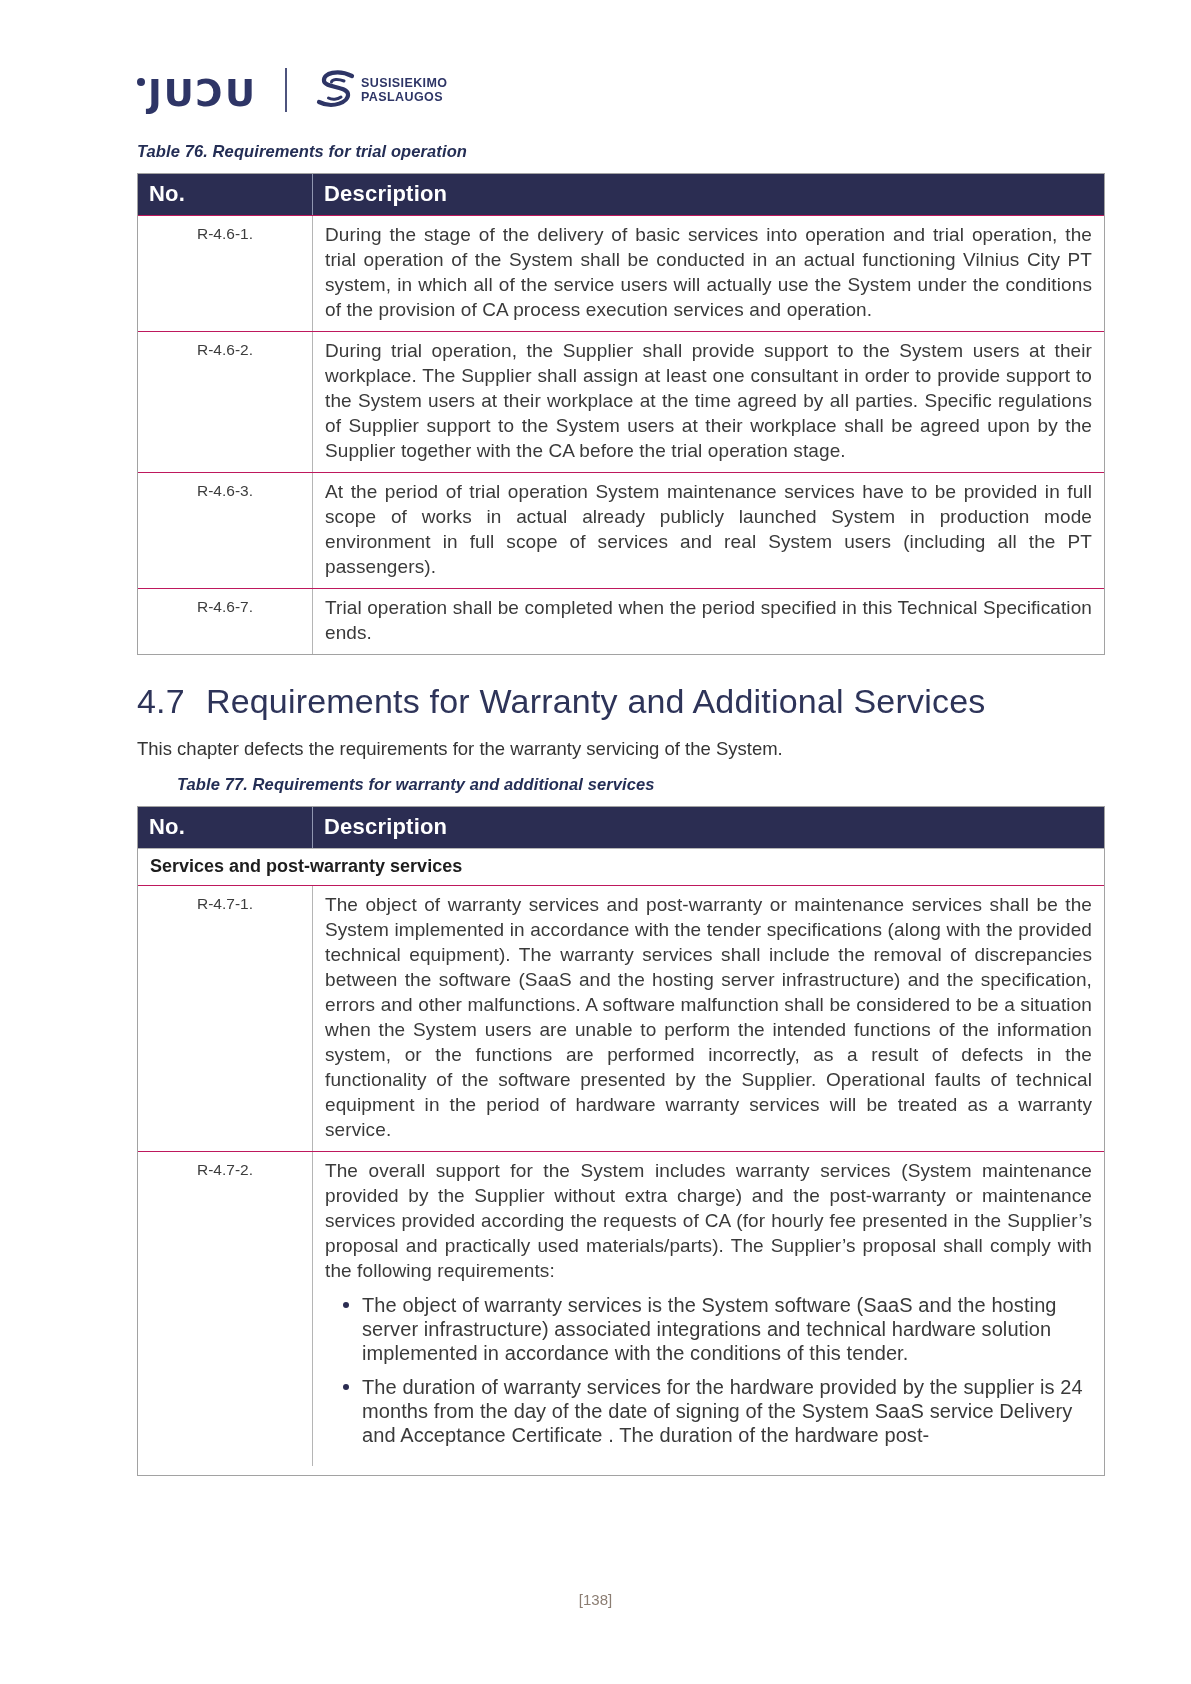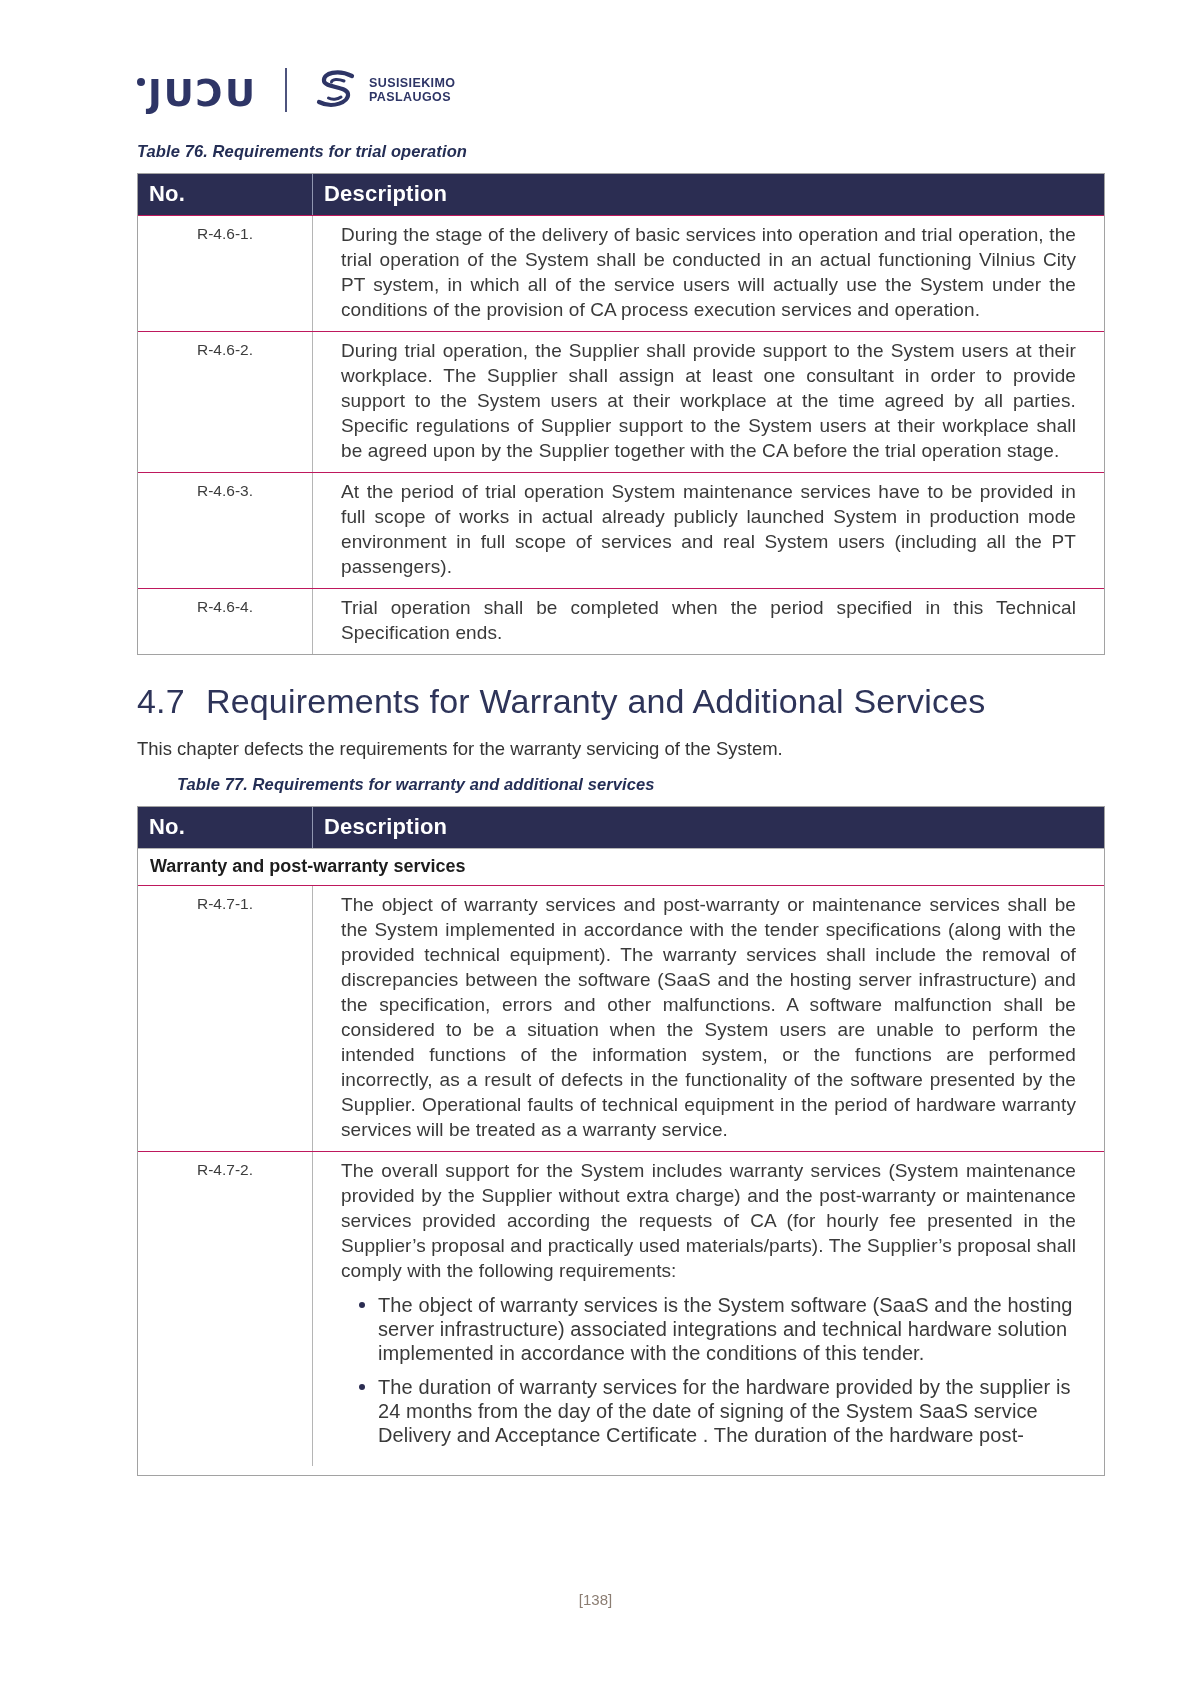--- a/index.html
+++ b/index.html
@@ -17,21 +17,21 @@
   
   .logo-row { display:flex; align-items:flex-end; height:50px; }
   .brand { display:flex; align-items:flex-start; }
   .brand-dot { width:8px; height:8px; border-radius:50%; background:#2e3566; margin:3px 3px 0 0; }
   .brand-text {
     font-family:"DejaVu Sans", sans-serif;
     font-size:37px; font-weight:800; letter-spacing:2px;
     color:#2e3566; line-height:1;
   }
   .logo-sep { width:2px; height:44px; background:#2e3566; opacity:.85; margin:0 24px 0 28px; }
-  .logo-right { display:flex; align-items:center; gap:8px; }
+  .logo-right { display:flex; align-items:center; }
   .logo-sub { display:flex; flex-direction:column; }
   .logo-sub span {
     font-size:12.5px; font-weight:bold; color:#2e3566;
     letter-spacing:.4px; line-height:1.15;
   }
 
   
   .caption {
     font-size:16.5px; font-weight:bold; font-style:italic;
     color:#242e55; letter-spacing:.1px;
@@ -51,21 +51,21 @@
   .th { font-size:22px; font-weight:bold; padding:7px 11px 8px; letter-spacing:.2px; }
   .th-no { width:174px; }
   .th-desc { flex:1; border-left:1px solid #9096b0; }
   .trow { display:flex; border-top:1px solid #be185d; }
   .cell-no {
     width:174px; text-align:center; padding:9px 6px 6px;
     font-size:15.5px; color:#3d3d3d;
   }
   .cell-desc {
     flex:1; border-left:1px solid #b5b5b5;
-    padding:6px 28px 9px;
+    padding:6px 12px 9px;
     font-size:19px; line-height:25px; letter-spacing:.1px;
     text-align:justify; color:#3a3a3a;
   }
   .subheader-row {
     border-top:1px solid #b5b5b5;
     padding:7px 12px 8px;
     font-size:18px; font-weight:bold; color:#1d1d1d;
   }
   .rtable.cut { height:670px; overflow:hidden; }
 
@@ -122,39 +122,39 @@
       </div>
       <div class="trow">
         <div class="cell-no">R-4.6-2.</div>
         <div class="cell-desc">During trial operation, the Supplier shall provide support to the System users at their workplace. The Supplier shall assign at least one consultant in order to provide support to the System users at their workplace at the time agreed by all parties. Specific regulations of Supplier support to the System users at their workplace shall be agreed upon by the Supplier together with the CA before the trial operation stage.</div>
       </div>
       <div class="trow">
         <div class="cell-no">R-4.6-3.</div>
         <div class="cell-desc">At the period of trial operation System maintenance services have to be provided in full scope of works in actual already publicly launched System in production mode  environment in full scope of services and real System users (including all the PT passengers).</div>
       </div>
       <div class="trow">
-        <div class="cell-no">R-4.6-4.</div>
+        <div class="cell-no">R-4.6-7.</div>
         <div class="cell-desc">Trial operation shall be completed when the period specified in this Technical Specification ends.</div>
       </div>
     </div>
 
     <h2 class="section-heading">
       <span class="num">4.7</span><span>Requirements for Warranty and Additional Services</span>
     </h2>
 
     <p class="intro">This chapter defects the requirements for the warranty servicing of the System.</p>
 
     <p class="caption caption-77">Table 77. Requirements for warranty and additional services</p>
 
     <div class="rtable cut">
       <div class="thead">
         <div class="th th-no">No.</div>
         <div class="th th-desc">Description</div>
       </div>
-      <div class="subheader-row">Warranty and post-warranty services</div>
+      <div class="subheader-row">Services and post-warranty services</div>
       <div class="trow">
         <div class="cell-no">R-4.7-1.</div>
         <div class="cell-desc">The object of warranty services and post-warranty or maintenance services shall be the System implemented in accordance with the tender specifications (along with the provided technical equipment). The warranty services shall include the removal of discrepancies between the software (SaaS and the hosting server infrastructure) and the specification, errors and other malfunctions. A software malfunction shall be considered to be a situation when the System users  are unable to perform the intended functions of the information system, or the functions are performed incorrectly, as a result of defects in the functionality of the software presented by the Supplier.   Operational  faults of technical equipment in the period of hardware warranty services will be treated as a warranty service.</div>
       </div>
       <div class="trow">
         <div class="cell-no">R-4.7-2.</div>
         <div class="cell-desc">
           <p>The overall support for the System includes warranty services (System maintenance provided by the Supplier without extra charge) and the post-warranty or maintenance services provided according the requests of CA (for hourly fee presented in the Supplier’s proposal and practically used materials/parts). The Supplier’s proposal shall comply with the following requirements:</p>
           <div class="bullets">
             <div class="bullet">

